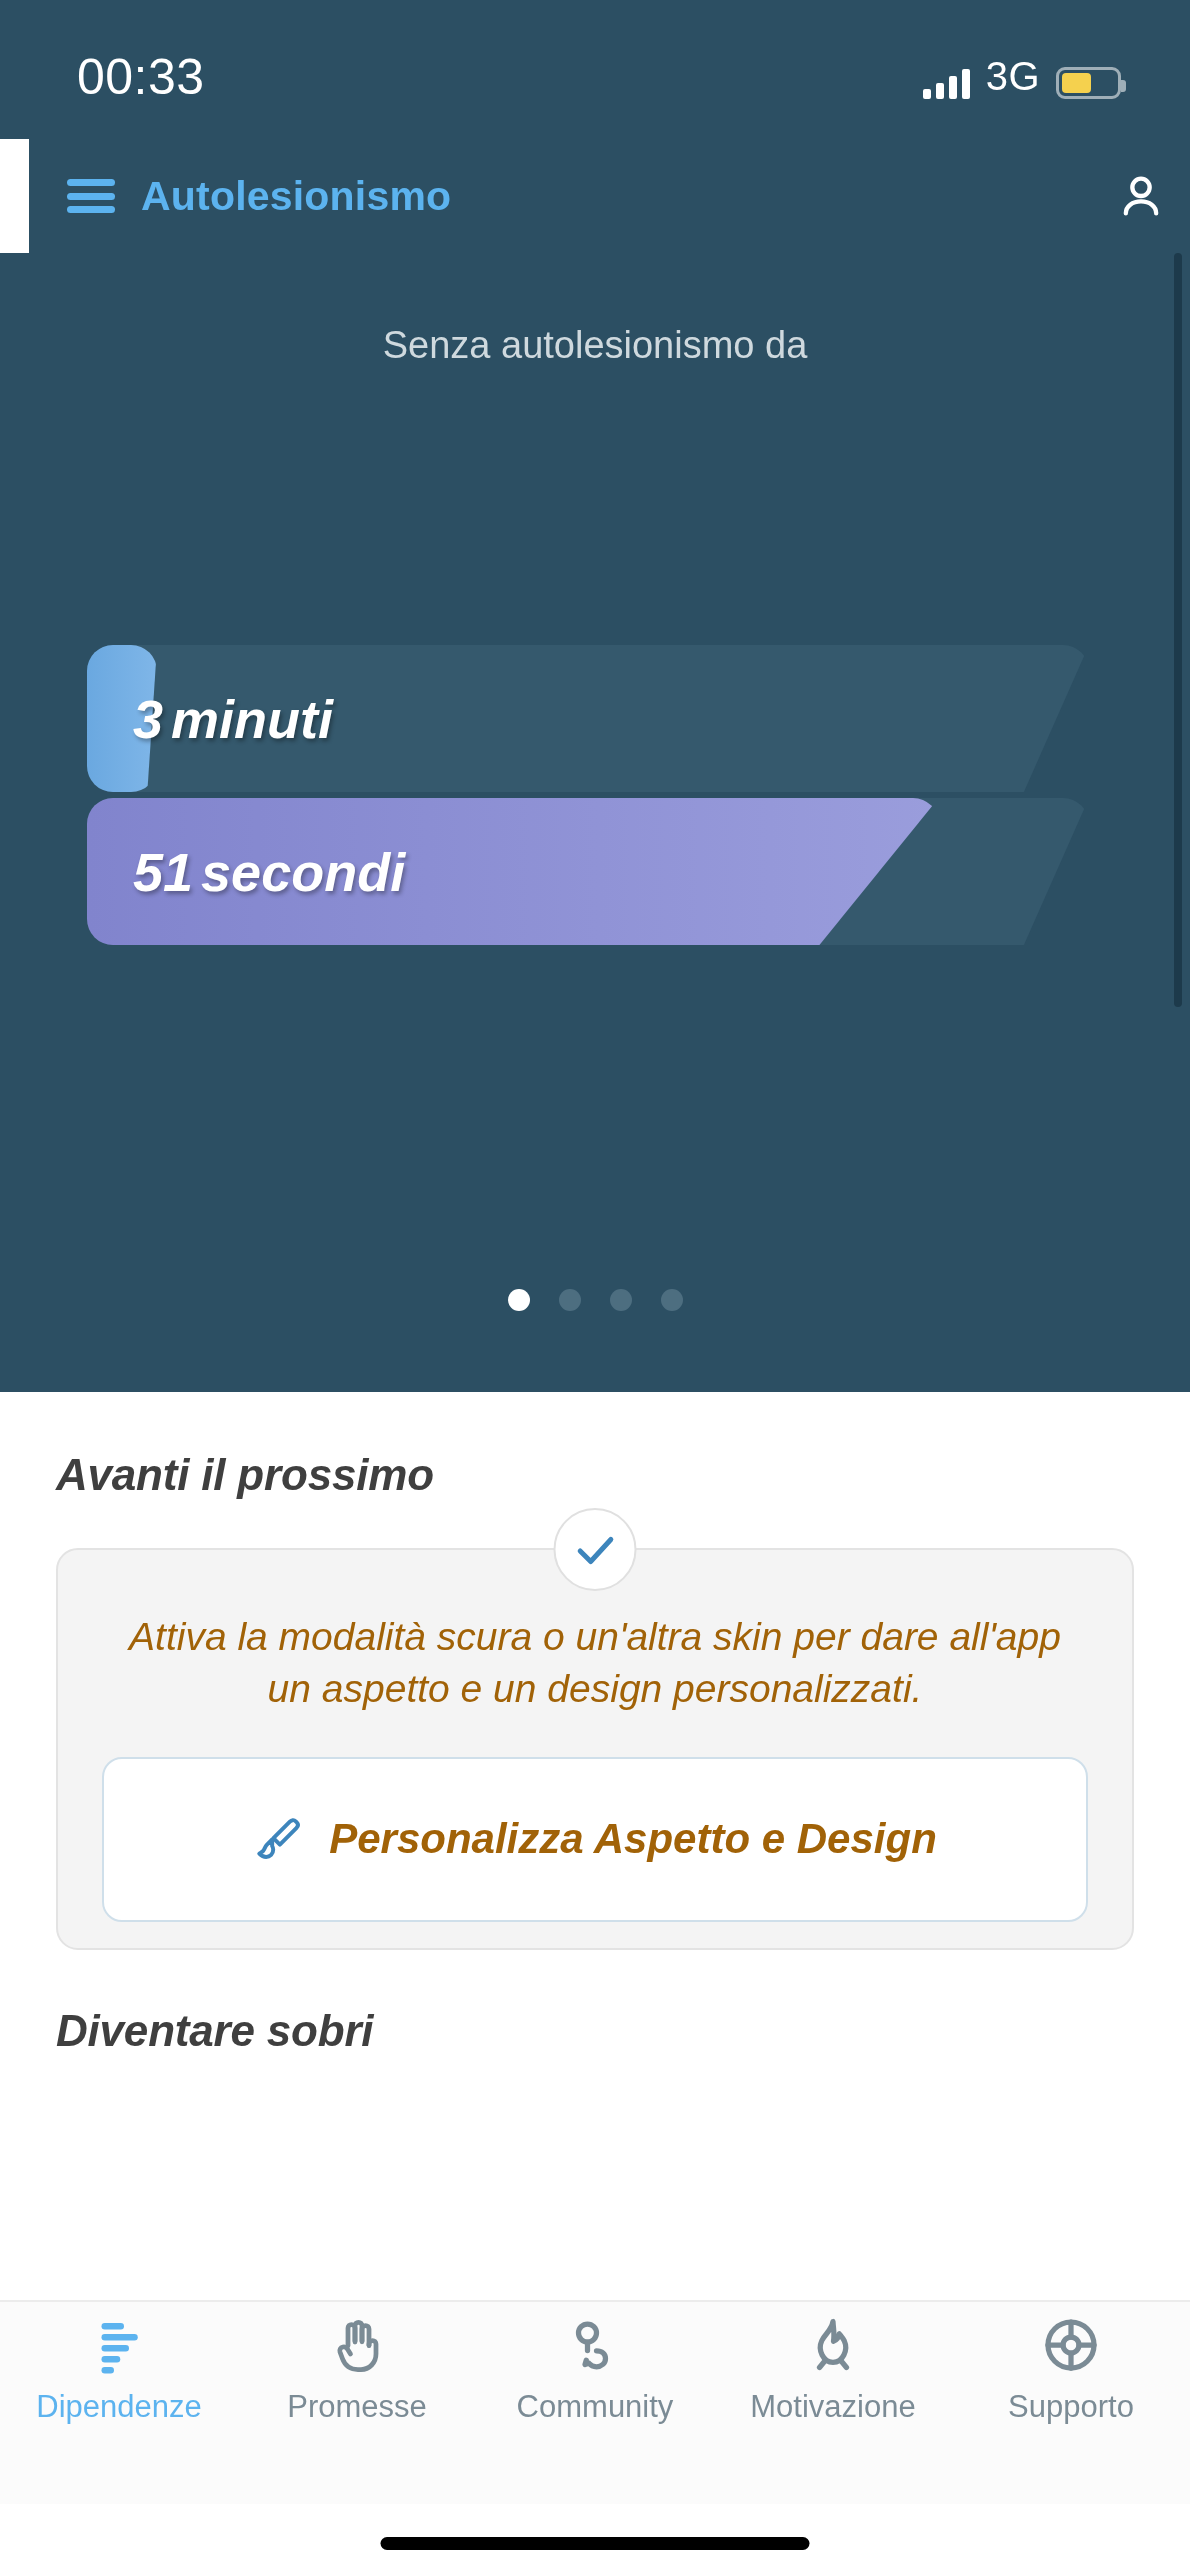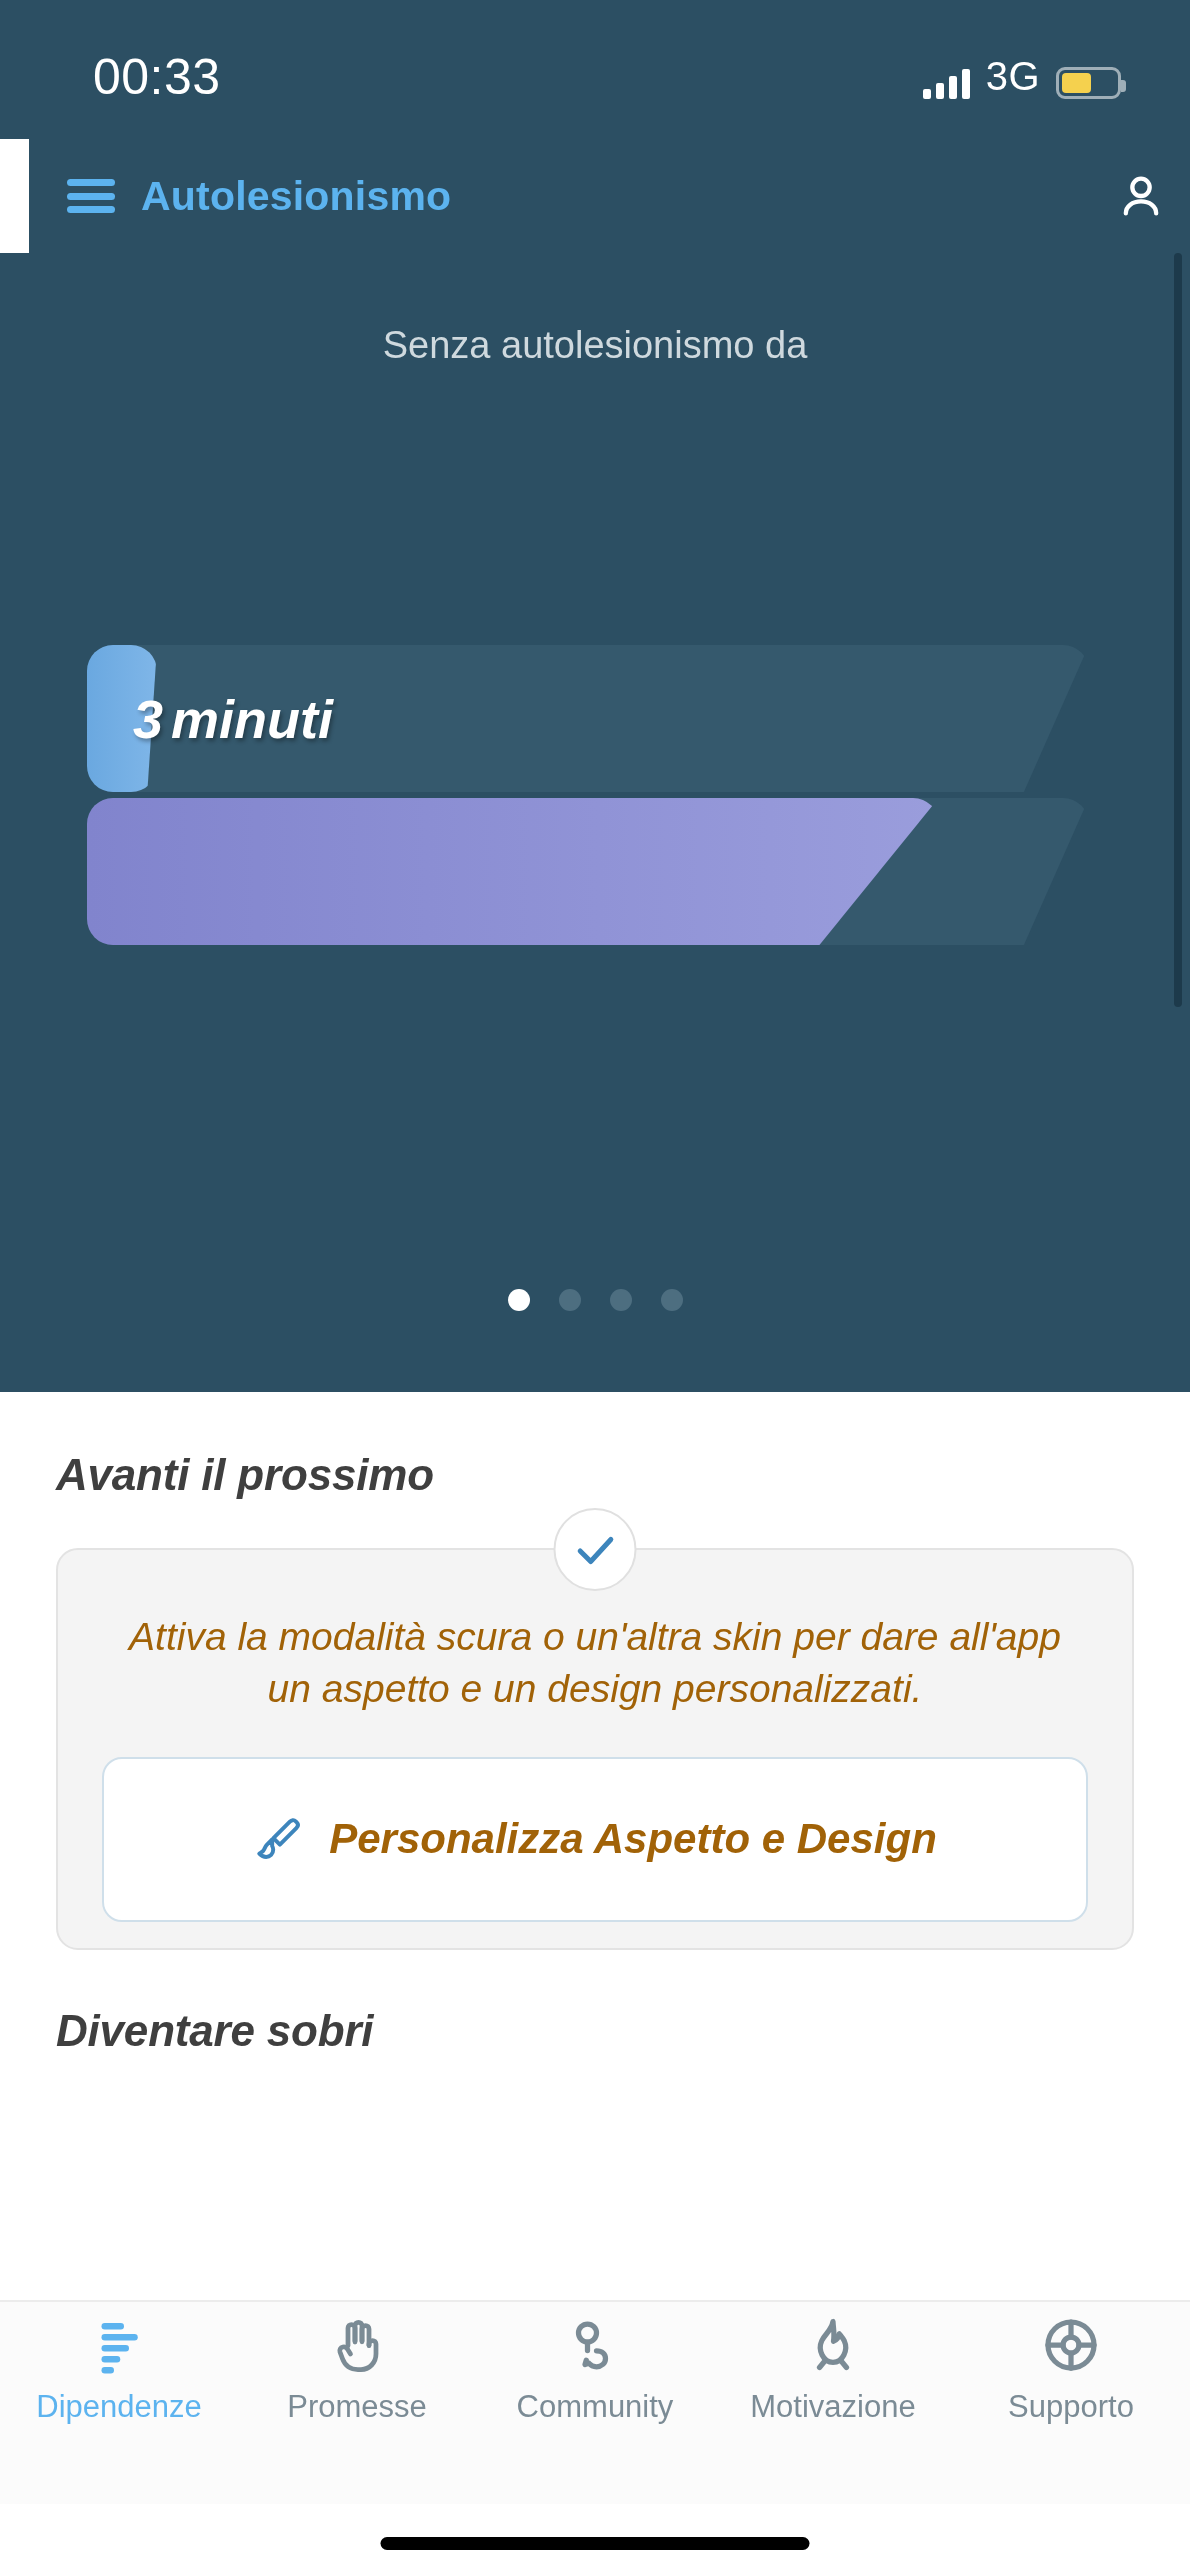--- a/index.html
+++ b/index.html
@@ -14,21 +14,20 @@
   
   .statusbar{
     position:absolute; left:0; top:0; width:1190px; height:139px;
     background:#2c4f63;
     display:flex; align-items:center; justify-content:space-between;
     padding:0 69px 0 77px;
   }
   .clock{
     color:#ffffff; font-size:50px; font-weight:400; letter-spacing:0.5px;
     margin-top:14px;
-    margin-left:16px;
   }
   .status-right{ display:flex; align-items:flex-end; gap:16px; margin-top:14px; }
   .signal{ display:flex; align-items:flex-end; gap:5px; height:30px; }
   .signal i{ display:block; width:8px; background:#ffffff; border-radius:2px; }
   .signal i:nth-child(1){ height:10px; }
   .signal i:nth-child(2){ height:16px; }
   .signal i:nth-child(3){ height:23px; }
   .signal i:nth-child(4){ height:30px; }
   .net{ color:#ffffff; font-size:40px; font-weight:400; letter-spacing:0.5px; }
   .battery{ position:relative; width:65px; height:32px; border:3px solid rgba(255,255,255,.55);
@@ -199,20 +198,23 @@
     <div class="barrow">
       <div class="track"></div>
       <div class="fill minutes" id="fill0" style="width: 7%;"></div>
       <div class="barlabel">
         <b>3</b><span>minuti</span>
       </div>
     </div>
     <div class="barrow">
       <div class="track"></div>
       <div class="fill seconds" id="fill1" style="width: 85%;"></div>
+      <div class="barlabel">
+        <b>51</b><span>secondi</span>
+      </div>
     </div>
   </div>
 
   <div class="dots" id="pager">
       <i class="on"></i>
       <i></i>
       <i></i>
       <i></i>
     </div>
   <div class="scrollthumb"></div>

